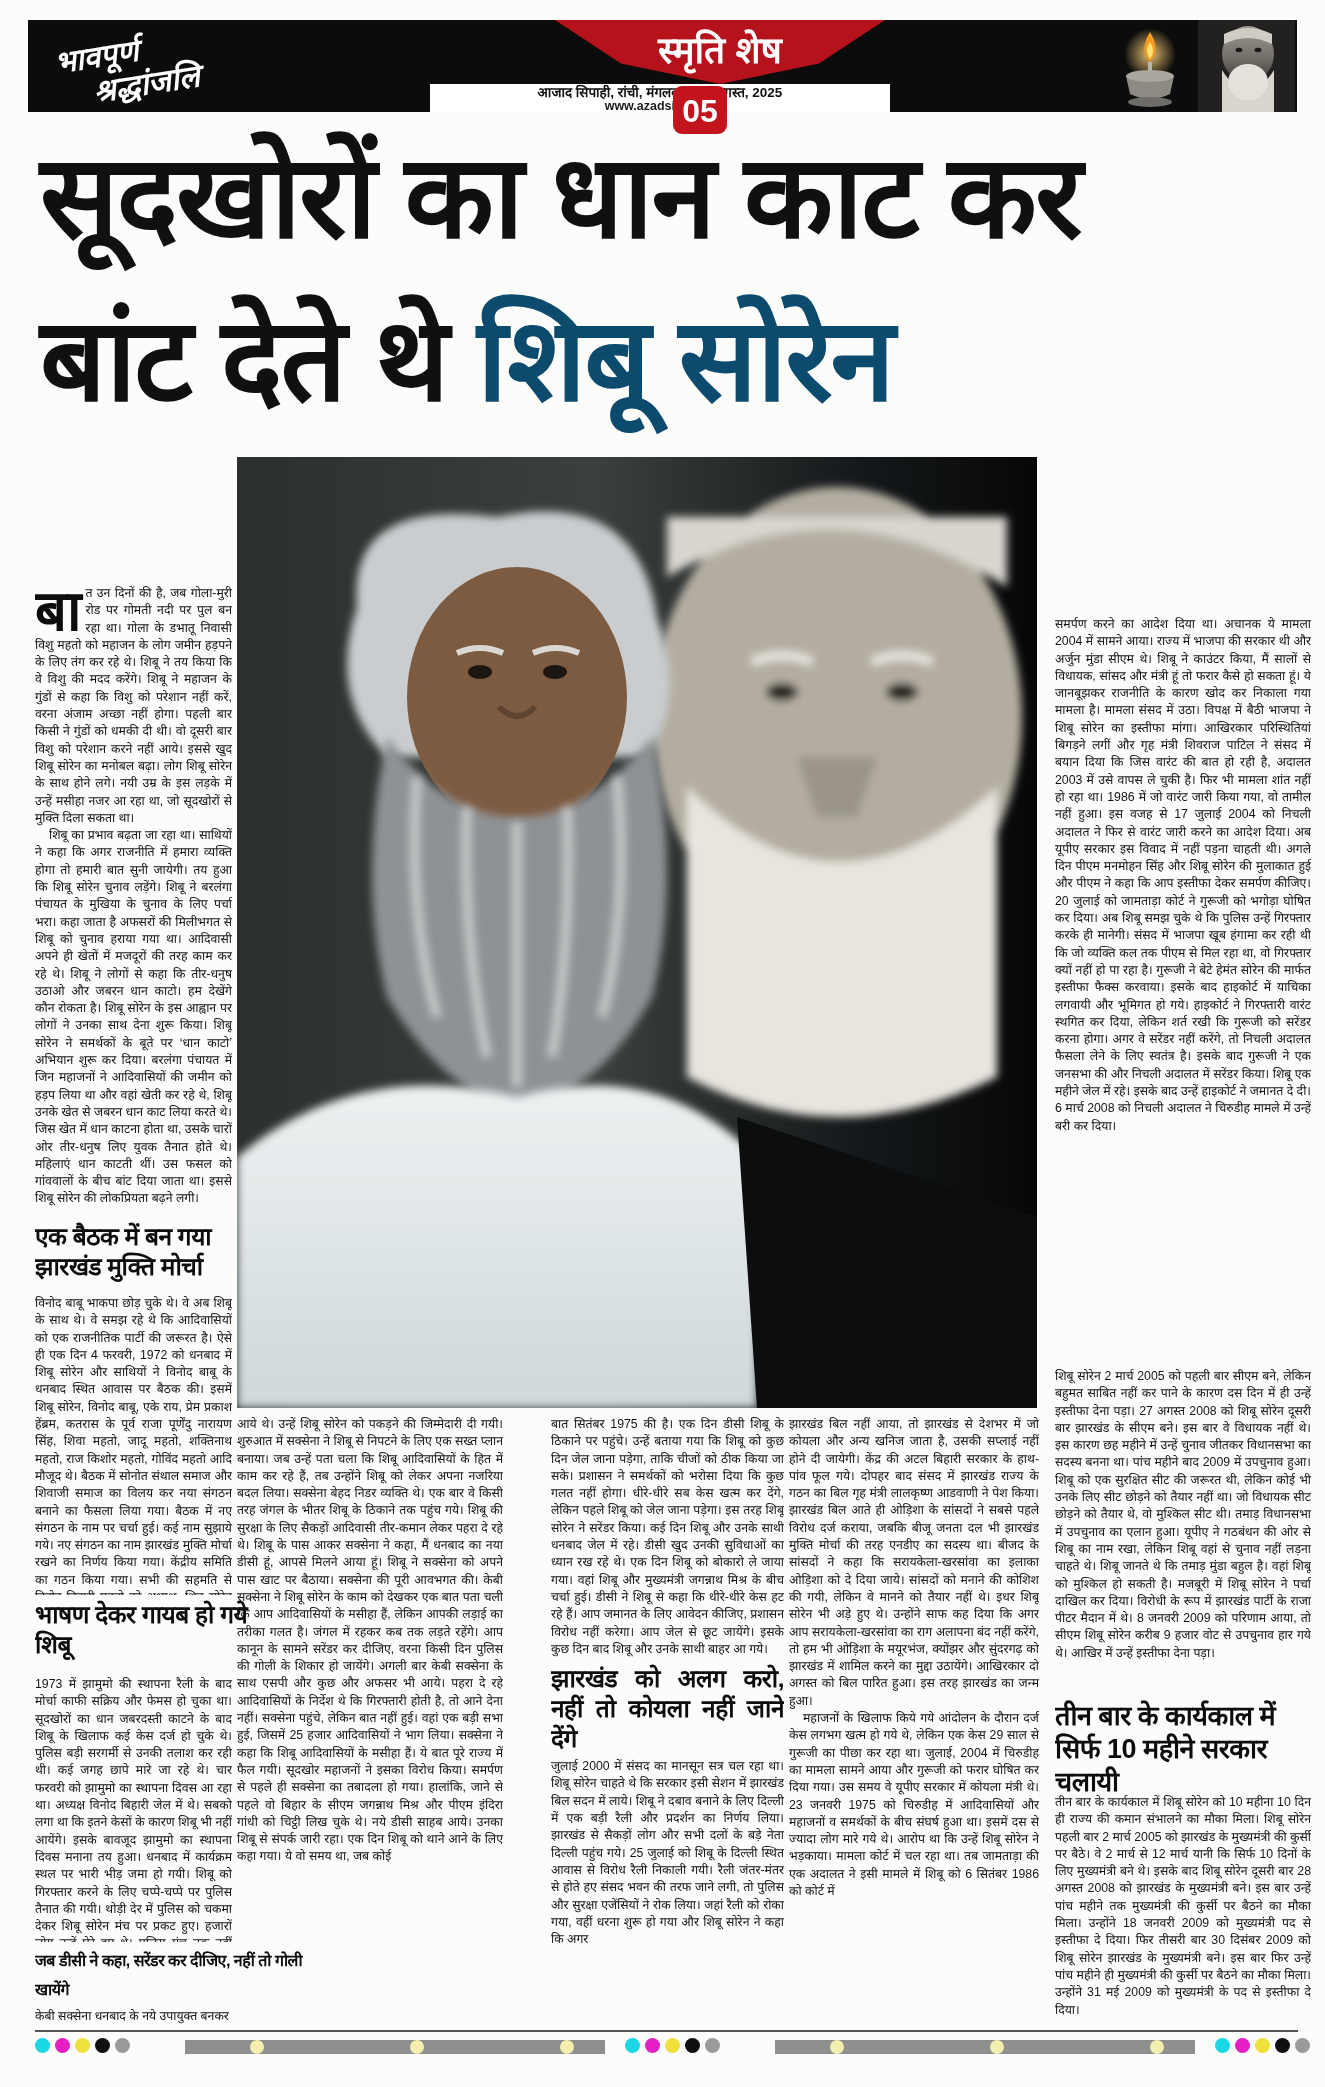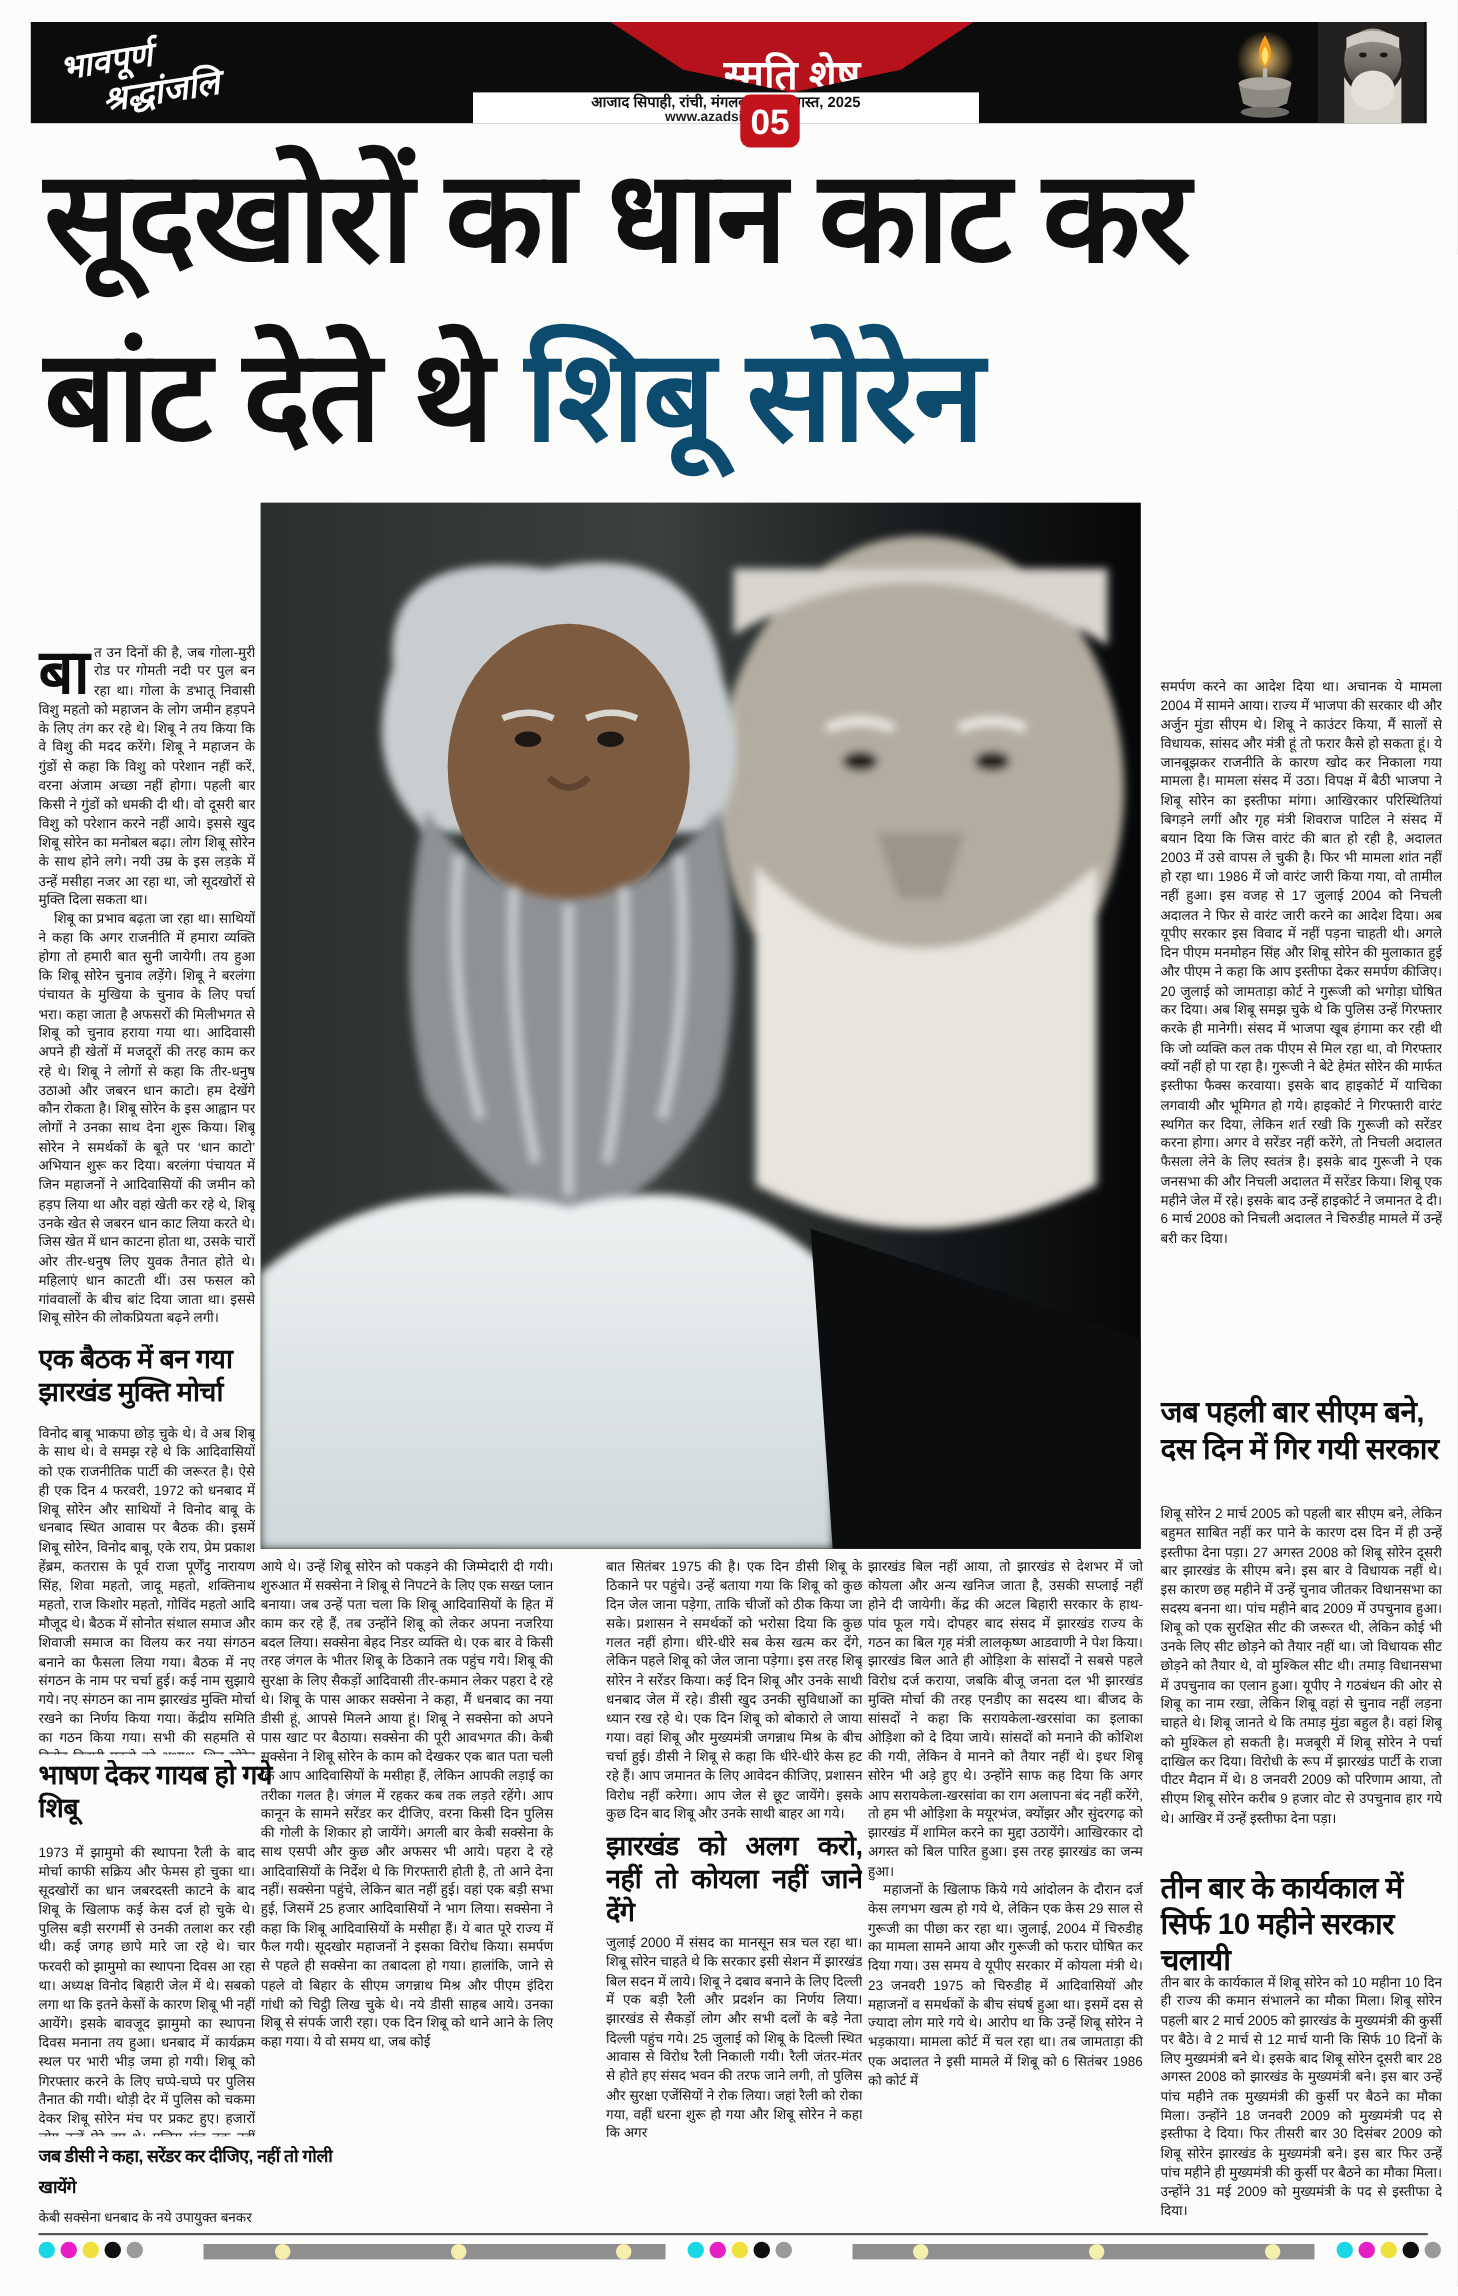--- a/index.html
+++ b/index.html
@@ -7,21 +7,21 @@
         font-family:"Liberation Sans","DejaVu Sans",sans-serif;color:#161616;}
   
   .masthead{position:absolute;left:28px;top:20px;width:1269px;height:92px;background:#0c0c0c;}
   .trib-script{position:absolute;left:28px;top:8px;width:260px;color:#fff;
        font-family:"DejaVu Serif","Liberation Serif",serif;font-style:italic;font-weight:bold;
        transform:rotate(-9deg);line-height:1.0;}
   .trib-script .l1{font-size:30px;display:block;}
   .trib-script .l2{font-size:31px;display:block;margin-left:34px;margin-top:4px;}
   .ribbon{position:absolute;left:527px;top:0;width:330px;height:64px;background:#b5121b;
        clip-path:polygon(0 0,100% 0,80% 68%,50% 100%,20% 68%);}
-  .ribbon span{display:block;text-align:center;margin-top:21px;color:#ffffff;font-weight:bold;font-size:37px;}
+  .ribbon span{display:block;text-align:center;margin-top:3px;color:#ffffff;font-weight:bold;font-size:37px;}
   .datebox{position:absolute;left:402px;top:64px;width:460px;height:28px;background:#ffffff;text-align:center;}
   .dateline{font-size:13.5px;font-weight:bold;color:#101010;line-height:15px;margin-top:1px;}
   .website{font-size:12.5px;font-weight:bold;color:#1c1c1c;line-height:12px;}
   .pageno{position:absolute;left:645px;top:66px;width:54px;height:48px;background:#c3131c;
        border-radius:9px;color:#fff;font-weight:bold;font-size:32px;text-align:center;line-height:50px;z-index:5;}
   .mh-right{position:absolute;right:2px;top:0;width:185px;height:92px;}
   
   .headline{position:absolute;left:40px;top:118px;width:1262px;font-weight:bold;color:#101010;
        letter-spacing:-2px;white-space:nowrap;}
   .headline .hl1{font-size:116px;line-height:158px;display:block;}
@@ -179,21 +179,20 @@
   </div>
 
   <div class="tx" style="left:789px;top:1416px;width:250px;height:612px;">
     <p>झारखंड बिल नहीं आया, तो झारखंड से देशभर में जो कोयला और अन्य खनिज जाता है, उसकी सप्लाई नहीं होने दी जायेगी। केंद्र की अटल बिहारी सरकार के हाथ-पांव फूल गये। दोपहर बाद संसद में झारखंड राज्य के गठन का बिल गृह मंत्री लालकृष्ण आडवाणी ने पेश किया। झारखंड बिल आते ही ओड़िशा के सांसदों ने सबसे पहले विरोध दर्ज कराया, जबकि बीजू जनता दल भी झारखंड मुक्ति मोर्चा की तरह एनडीए का सदस्य था। बीजद के सांसदों ने कहा कि सरायकेला-खरसांवा का इलाका ओड़िशा को दे दिया जाये। सांसदों को मनाने की कोशिश की गयी, लेकिन वे मानने को तैयार नहीं थे। इधर शिबू सोरेन भी अड़े हुए थे। उन्होंने साफ कह दिया कि अगर आप सरायकेला-खरसांवा का राग अलापना बंद नहीं करेंगे, तो हम भी ओड़िशा के मयूरभंज, क्योंझर और सुंदरगढ़ को झारखंड में शामिल करने का मुद्दा उठायेंगे। आखिरकार दो अगस्त को बिल पारित हुआ। इस तरह झारखंड का जन्म हुआ।</p>
     <p>महाजनों के खिलाफ किये गये आंदोलन के दौरान दर्ज केस लगभग खत्म हो गये थे, लेकिन एक केस 29 साल से गुरूजी का पीछा कर रहा था। जुलाई, 2004 में चिरुडीह का मामला सामने आया और गुरूजी को फरार घोषित कर दिया गया। उस समय वे यूपीए सरकार में कोयला मंत्री थे। 23 जनवरी 1975 को चिरुडीह में आदिवासियों और महाजनों व समर्थकों के बीच संघर्ष हुआ था। इसमें दस से ज्यादा लोग मारे गये थे। आरोप था कि उन्हें शिबू सोरेन ने भड़काया। मामला कोर्ट में चल रहा था। तब जामताड़ा की एक अदालत ने इसी मामले में शिबू को 6 सितंबर 1986 को कोर्ट में</p>
   </div>
 
   <div class="tx" style="left:1055px;top:616px;width:256px;height:648px;">
     <p>समर्पण करने का आदेश दिया था। अचानक ये मामला 2004 में सामने आया। राज्य में भाजपा की सरकार थी और अर्जुन मुंडा सीएम थे। शिबू ने काउंटर किया, मैं सालों से विधायक, सांसद और मंत्री हूं तो फरार कैसे हो सकता हूं। ये जानबूझकर राजनीति के कारण खोद कर निकाला गया मामला है। मामला संसद में उठा। विपक्ष में बैठी भाजपा ने शिबू सोरेन का इस्तीफा मांगा। आखिरकार परिस्थितियां बिगड़ने लगीं और गृह मंत्री शिवराज पाटिल ने संसद में बयान दिया कि जिस वारंट की बात हो रही है, अदालत 2003 में उसे वापस ले चुकी है। फिर भी मामला शांत नहीं हो रहा था। 1986 में जो वारंट जारी किया गया, वो तामील नहीं हुआ। इस वजह से 17 जुलाई 2004 को निचली अदालत ने फिर से वारंट जारी करने का आदेश दिया। अब यूपीए सरकार इस विवाद में नहीं पड़ना चाहती थी। अगले दिन पीएम मनमोहन सिंह और शिबू सोरेन की मुलाकात हुई और पीएम ने कहा कि आप इस्तीफा देकर समर्पण कीजिए। 20 जुलाई को जामताड़ा कोर्ट ने गुरूजी को भगोड़ा घोषित कर दिया। अब शिबू समझ चुके थे कि पुलिस उन्हें गिरफ्तार करके ही मानेगी। संसद में भाजपा खूब हंगामा कर रही थी कि जो व्यक्ति कल तक पीएम से मिल रहा था, वो गिरफ्तार क्यों नहीं हो पा रहा है। गुरूजी ने बेटे हेमंत सोरेन की मार्फत इस्तीफा फैक्स करवाया। इसके बाद हाइकोर्ट में याचिका लगवायी और भूमिगत हो गये। हाइकोर्ट ने गिरफ्तारी वारंट स्थगित कर दिया, लेकिन शर्त रखी कि गुरूजी को सरेंडर करना होगा। अगर वे सरेंडर नहीं करेंगे, तो निचली अदालत फैसला लेने के लिए स्वतंत्र है। इसके बाद गुरूजी ने एक जनसभा की और निचली अदालत में सरेंडर किया। शिबू एक महीने जेल में रहे। इसके बाद उन्हें हाइकोर्ट ने जमानत दे दी। 6 मार्च 2008 को निचली अदालत ने चिरुडीह मामले में उन्हें बरी कर दिया।</p>
   </div>
-  <div class="h2 h2big" style="left:1055px;top:1268px;width:260px;height:94px;">जब पहली बार सीएम बने, दस दिन में गिर गयी सरकार</div>
   <div class="tx" style="left:1055px;top:1368px;width:256px;height:328px;">
     <p>शिबू सोरेन 2 मार्च 2005 को पहली बार सीएम बने, लेकिन बहुमत साबित नहीं कर पाने के कारण दस दिन में ही उन्हें इस्तीफा देना पड़ा। 27 अगस्त 2008 को शिबू सोरेन दूसरी बार झारखंड के सीएम बने। इस बार वे विधायक नहीं थे। इस कारण छह महीने में उन्हें चुनाव जीतकर विधानसभा का सदस्य बनना था। पांच महीने बाद 2009 में उपचुनाव हुआ। शिबू को एक सुरक्षित सीट की जरूरत थी, लेकिन कोई भी उनके लिए सीट छोड़ने को तैयार नहीं था। जो विधायक सीट छोड़ने को तैयार थे, वो मुश्किल सीट थी। तमाड़ विधानसभा में उपचुनाव का एलान हुआ। यूपीए ने गठबंधन की ओर से शिबू का नाम रखा, लेकिन शिबू वहां से चुनाव नहीं लड़ना चाहते थे। शिबू जानते थे कि तमाड़ मुंडा बहुल है। वहां शिबू को मुश्किल हो सकती है। मजबूरी में शिबू सोरेन ने पर्चा दाखिल कर दिया। विरोधी के रूप में झारखंड पार्टी के राजा पीटर मैदान में थे। 8 जनवरी 2009 को परिणाम आया, तो सीएम शिबू सोरेन करीब 9 हजार वोट से उपचुनाव हार गये थे। आखिर में उन्हें इस्तीफा देना पड़ा।</p>
   </div>
   <div class="h2 h2big" style="left:1055px;top:1700px;width:262px;height:92px;">तीन बार के कार्यकाल में सिर्फ 10 महीने सरकार चलायी</div>
   <div class="tx" style="left:1055px;top:1794px;width:256px;height:232px;">
     <p>तीन बार के कार्यकाल में शिबू सोरेन को 10 महीना 10 दिन ही राज्य की कमान संभालने का मौका मिला। शिबू सोरेन पहली बार 2 मार्च 2005 को झारखंड के मुख्यमंत्री की कुर्सी पर बैठे। वे 2 मार्च से 12 मार्च यानी कि सिर्फ 10 दिनों के लिए मुख्यमंत्री बने थे। इसके बाद शिबू सोरेन दूसरी बार 28 अगस्त 2008 को झारखंड के मुख्यमंत्री बने। इस बार उन्हें पांच महीने तक मुख्यमंत्री की कुर्सी पर बैठने का मौका मिला। उन्होंने 18 जनवरी 2009 को मुख्यमंत्री पद से इस्तीफा दे दिया। फिर तीसरी बार 30 दिसंबर 2009 को शिबू सोरेन झारखंड के मुख्यमंत्री बने। इस बार फिर उन्हें पांच महीने ही मुख्यमंत्री की कुर्सी पर बैठने का मौका मिला। उन्होंने 31 मई 2009 को मुख्यमंत्री के पद से इस्तीफा दे दिया।</p>
   </div>
 
   <div class="regline"></div>
   <div>

